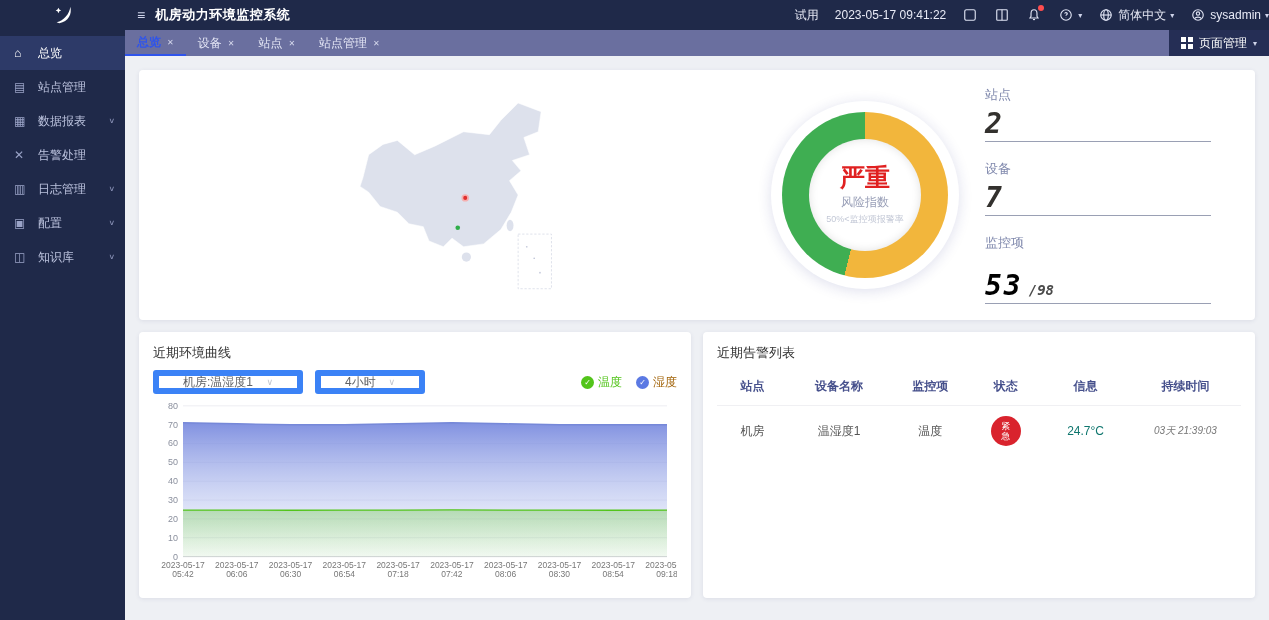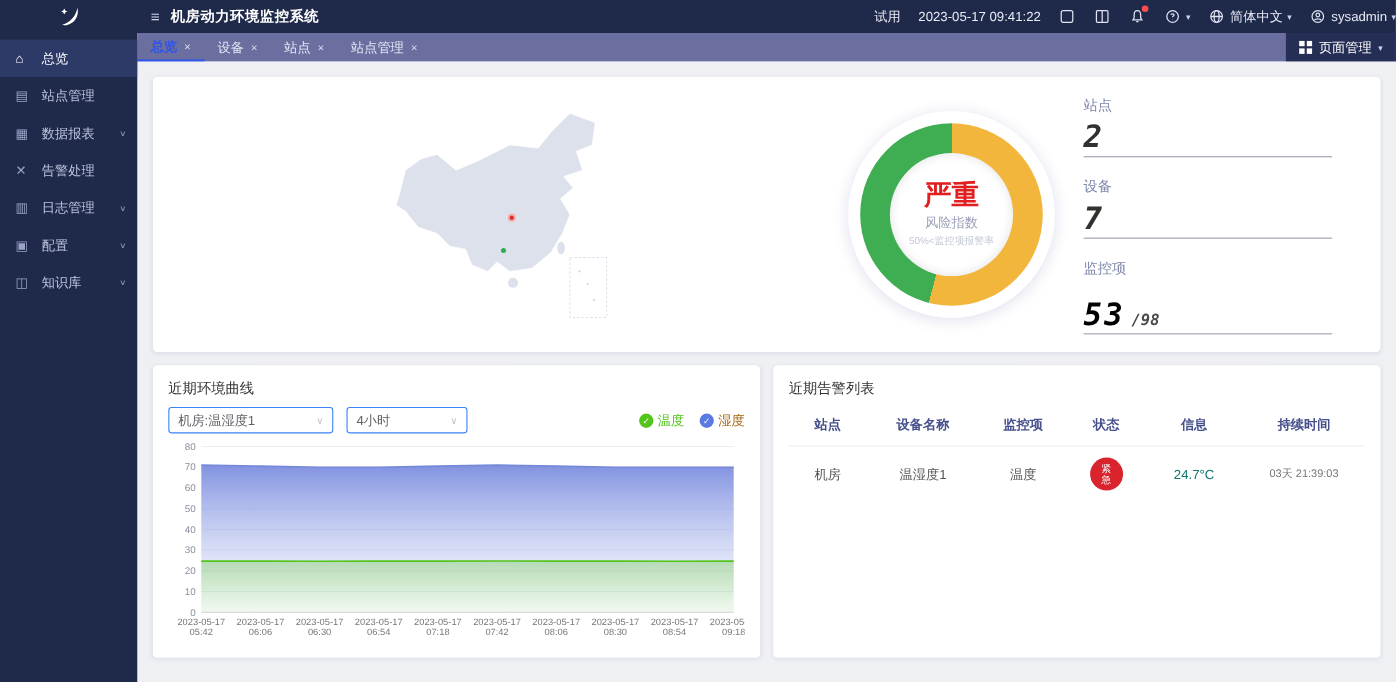--- a/index.html
+++ b/index.html
@@ -59,34 +59,34 @@
   .stat-label { color: #8089ad; font-size: 13px; margin-bottom: 6px; }
   .stat-value-row { border-bottom: 1px solid #9aa0b4; padding-bottom: 3px; display: flex; align-items: baseline; gap: 6px; }
   .seg { font-family: "DejaVu Sans Mono", monospace; font-style: italic; font-weight: bold; font-size: 28px; line-height: 1; letter-spacing: 2px; }
   .seg-suffix { font-family: "DejaVu Sans Mono", monospace; font-style: italic; font-weight: bold; font-size: 14px; color: #4a4a4a; margin-top: 24px; }
 
   .bottom-row { height: 266px; flex: 0 0 266px; display: flex; gap: 12px; }
   .half-card { flex: 1; padding: 12px 14px; display: flex; flex-direction: column; min-width: 0; }
   .card-title { font-size: 13px; color: #333; margin-bottom: 8px; }
 
   .chart-controls { display: flex; align-items: center; gap: 12px; margin-bottom: 4px; }
-  .select-box { width: 150px; height: 24px; border: 1px solid #3b82f6; border-radius: 3px; display: flex; align-items: center; justify-content: space-between; padding: 0 8px; color: #606266; cursor: pointer; background: #fff; font-size: 12px; }
+  .select-box { width: 150px; height: 24px; border: 6px solid #3b82f6; border-radius: 3px; display: flex; align-items: center; justify-content: space-between; padding: 0 24px; color: #606266; cursor: pointer; background: #fff; font-size: 12px; }
   .select-box.small { width: 110px; }
   .select-caret { color: #c0c4cc; font-size: 9px; }
   .legend { margin-left: auto; display: flex; gap: 14px; align-items: center; }
   .legend-item { display: flex; align-items: center; gap: 4px; font-size: 12px; cursor: pointer; }
   .legend-dot { width: 13px; height: 13px; border-radius: 50%; color: #fff; font-size: 8px; display: inline-flex; align-items: center; justify-content: center; }
 
   #env-chart { width: 100%; height: 188px; }
 
   .alarm-head { display: grid; grid-template-columns: .8fr 1.15fr .9fr .8fr 1fr 1.25fr; padding: 8px 0 10px; color: #46508c; font-weight: bold; font-size: 12px; text-align: center; border-bottom: 1px solid #f0f0f3; }
   .alarm-row { display: grid; grid-template-columns: .8fr 1.15fr .9fr .8fr 1fr 1.25fr; align-items: center; text-align: center; padding: 10px 0; font-size: 12px; color: #555; }
   .badge { width: 30px; height: 30px; border-radius: 50%; background: #d9232d; color: #fff; font-size: 9px; line-height: 1.15; display: flex; flex-direction: column; align-items: center; justify-content: center; margin: 0 auto; }
   .info-red { color: #0f766e; }
-  .duration { font-size: 10px; color: #777; }
+  .duration { font-size: 10px; color: #777; font-style: italic; }
 </style>
 </head>
 <body>
 
 <div class="app">
 
   <header class="topbar">
     <div class="logo-box">
       <svg width="22" height="22" viewBox="0 0 24 24">
         <path d="M5 20 C13 18 19 11 20 3 C22 11 18 19 8 21 Z" fill="#ffffff"></path>

